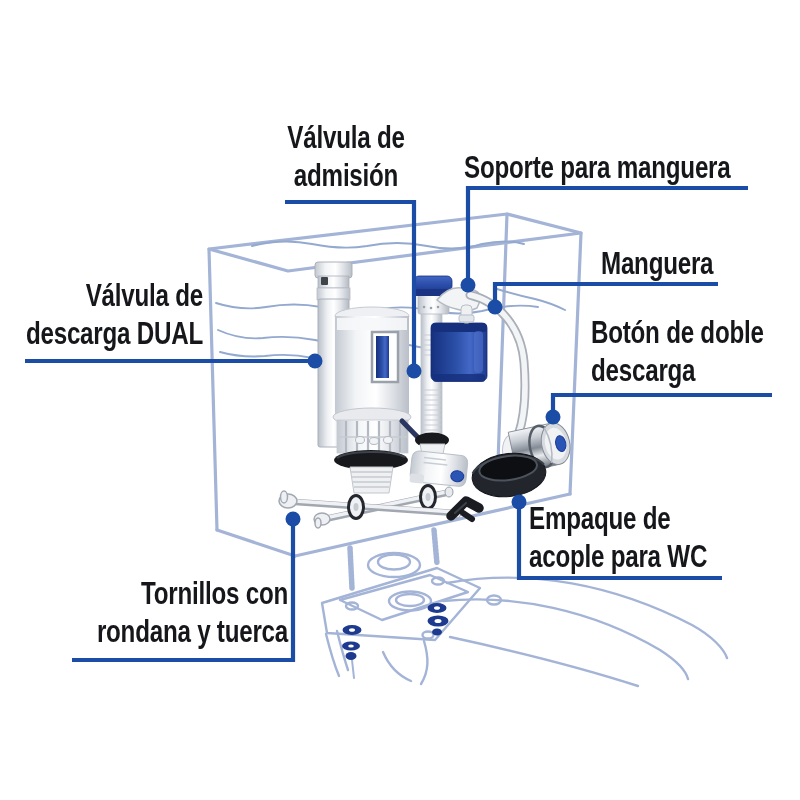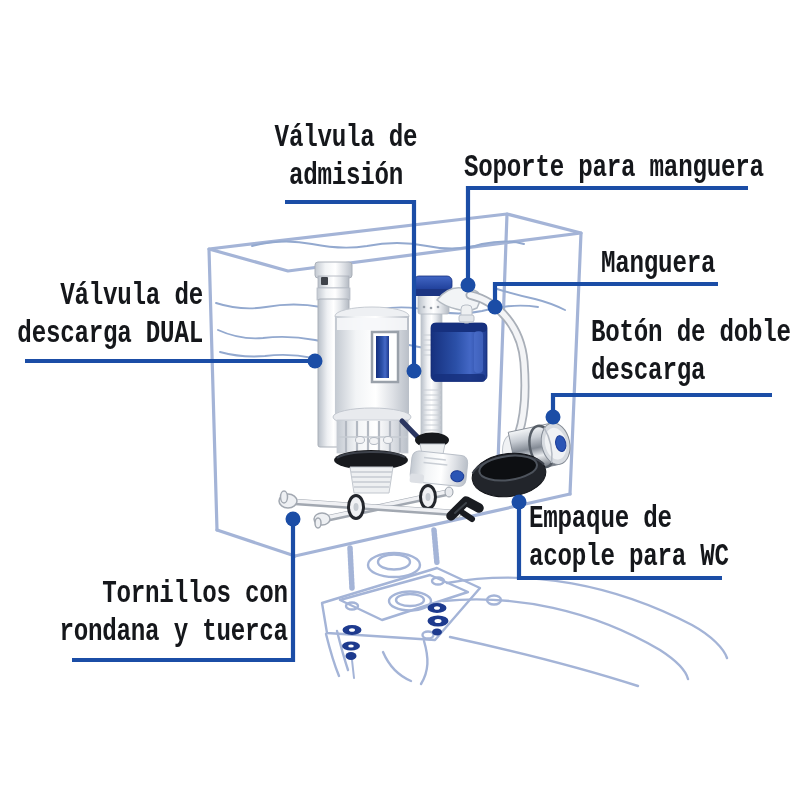--- a/index.html
+++ b/index.html
@@ -1,17 +1,17 @@
 <!DOCTYPE html>
 <html><head>
 <meta charset="utf-8">
 <style>
   html,body{margin:0;padding:0;background:#ffffff;}
   #stage{position:relative;width:800px;height:800px;background:#ffffff;overflow:hidden;
-         font-family:Liberation Mono, monospace;}
+         font-family:Liberation Sans, sans-serif;}
   #art{position:absolute;left:0;top:0;}
   .label{position:absolute;font-weight:700;font-size:31px;line-height:38px;
          color:#15171b;letter-spacing:-0.3px;white-space:nowrap;
          transform:scaleX(0.78);}
   .label span{display:block;}
   .lab-left{transform-origin:left top;text-align:left;}
   .lab-right{transform-origin:right top;text-align:right;}
   .lab-center{transform-origin:center top;text-align:center;}
   #lab-admision{left:246px;top:119px;width:200px;}
   #lab-soporte{left:464px;top:149px;}

